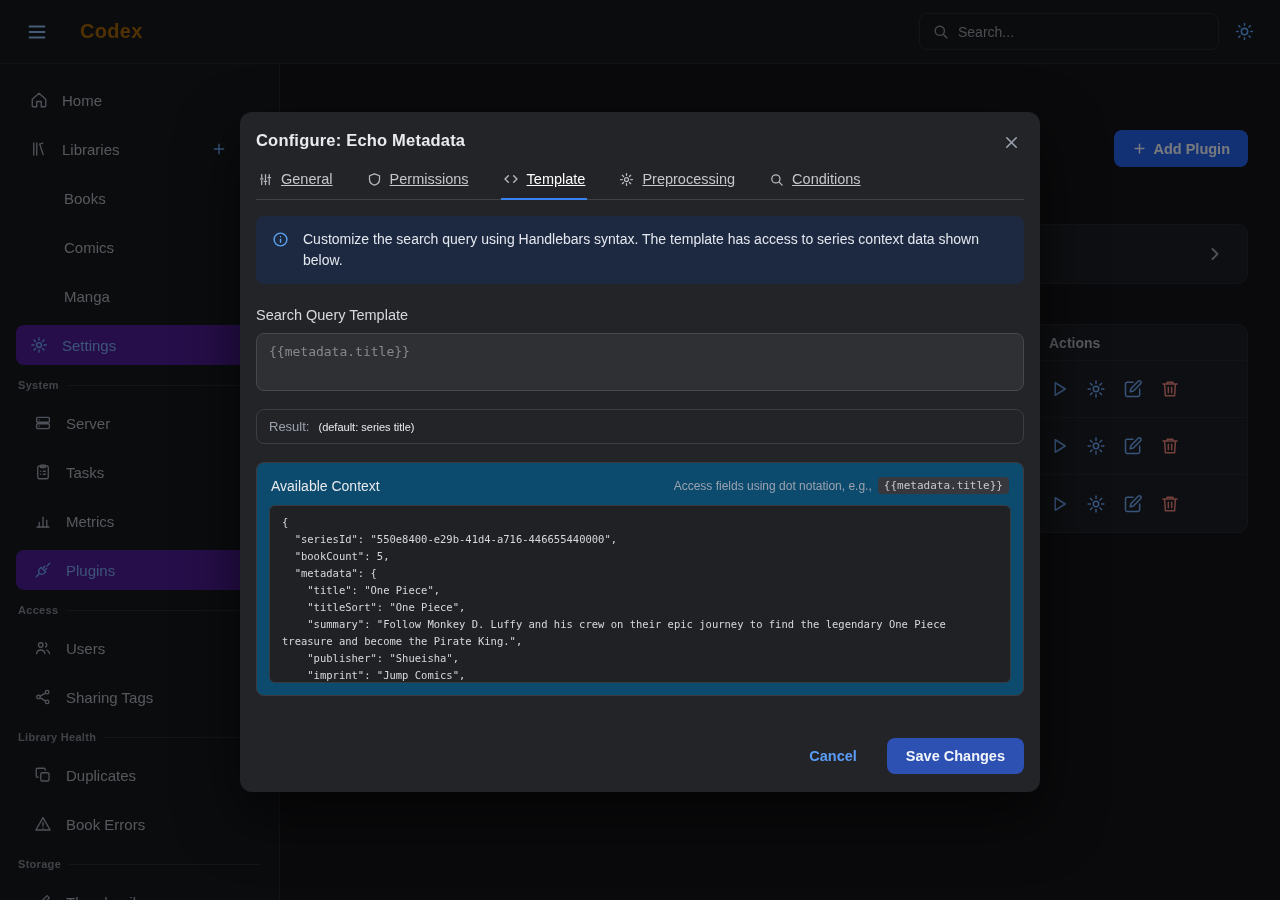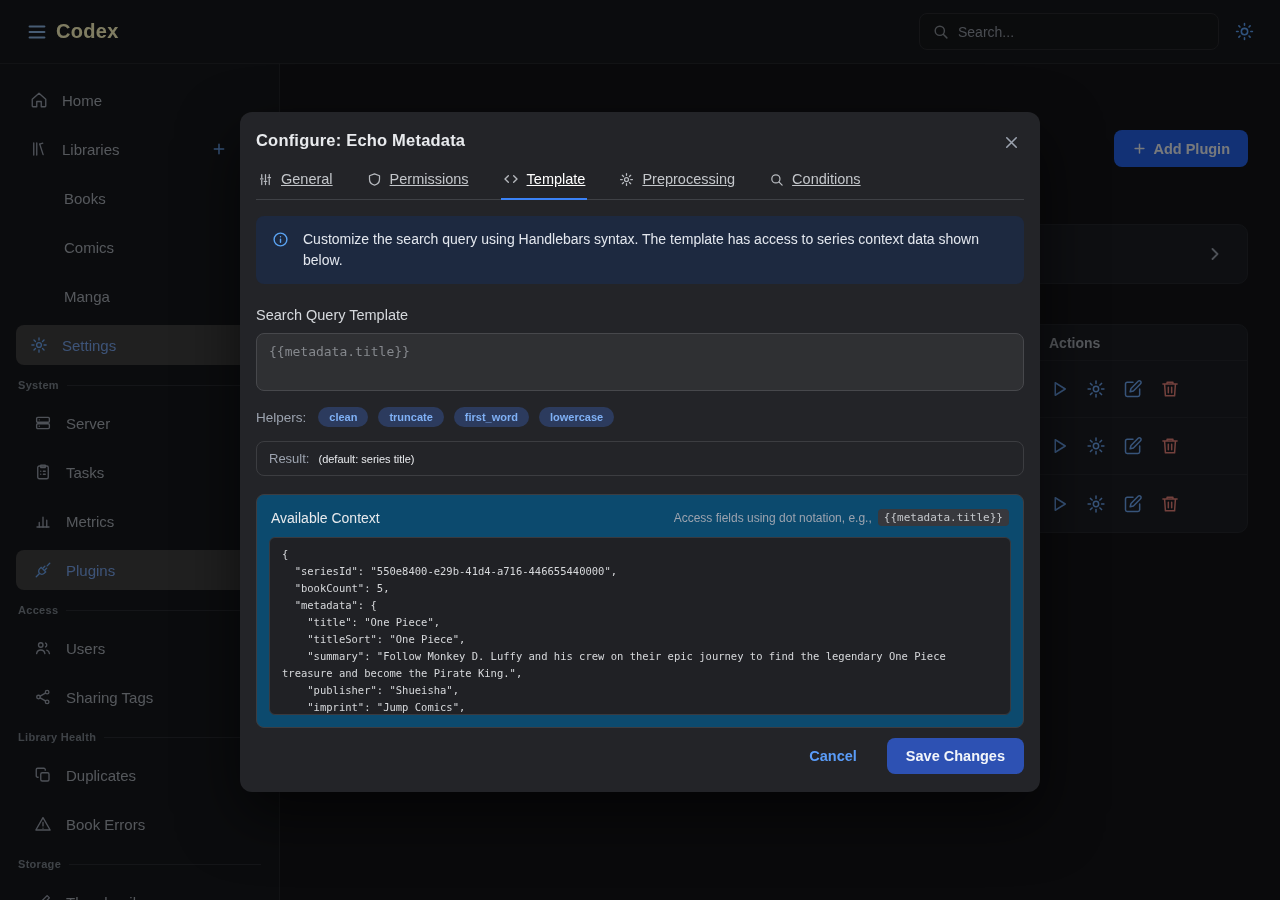--- a/index.html
+++ b/index.html
@@ -4,36 +4,36 @@
 <style>
   * { margin:0; padding:0; box-sizing:border-box; }
   html,body { width:1280px; height:900px; overflow:hidden; background:#141518;
               font-family:"Liberation Sans", sans-serif; }
   svg { display:block; }
 
   
   .topbar { position:fixed; top:0; left:0; right:0; height:64px; background:#16181c;
             border-bottom:1px solid #24262b; display:flex; align-items:center; padding:0 20px; z-index:1; }
   .hamburger { color:#8fb9e8; margin-left:6px; cursor:pointer; }
-  .app-title { color:#fef9c3; font-size:20px; font-weight:bold; margin-left:8px; letter-spacing:.3px; }
+  .app-title { color:#a16207; font-size:20px; font-weight:bold; margin-left:32px; letter-spacing:.3px; }
   .topbar-right { margin-left:auto; display:flex; align-items:center; gap:16px; }
   .searchbox { width:300px; height:37px; background:#17181b; border:1px solid #2a2b2f; border-radius:8px;
                display:flex; align-items:center; padding:0 12px; gap:9px; color:#8a9097; }
   .searchbox input { flex:1; background:transparent; border:none; outline:none; color:#c7ccd2; font-size:14px; }
   .searchbox input::placeholder { color:#949aa4; }
   .theme-toggle { color:#60a5fa; margin-right:6px; cursor:pointer; }
 
   
   .sidebar { position:fixed; top:64px; left:0; bottom:0; width:280px; background:#16181c;
              border-right:1px solid #24262b; padding:16px 16px 0; z-index:1; }
   .nav-row { display:flex; align-items:center; gap:14px; height:40px; padding:0 14px; margin-bottom:9px;
              border-radius:8px; color:#aab0b8; font-size:15px; cursor:pointer; position:relative; }
   .nav-row .ic { color:#9ca3af; flex:0 0 auto; }
   .nav-row.child { padding-left:48px; }
-  .nav-row.active { background:#404040; color:#7aa7f0; }
+  .nav-row.active { background:#4c1d95; color:#7aa7f0; }
   .nav-row.active .ic { color:#6ea8f5; }
   .row-actions { position:absolute; right:10px; display:flex; align-items:center; gap:12px; color:#6ea8f5; }
   .sect { display:flex; align-items:center; gap:8px; margin:14px 2px 12px; }
   .sect .lbl { font-size:11px; font-weight:bold; color:#7e868f; letter-spacing:.3px; white-space:nowrap; }
   .sect .line { flex:1; height:1px; background:#2b2d33; }
 
   
   .main { position:fixed; top:64px; left:280px; right:0; bottom:0; background:#141518; z-index:1; }
   .add-btn { position:absolute; top:66px; right:32px; height:37px; background:#2563eb; color:#eef2f8;
              border:none; border-radius:8px; font-size:14.5px; font-weight:bold; display:flex; align-items:center;
@@ -454,27 +454,20 @@
             <circle cx="12" cy="12" r="9"></circle>
             <path d="M12 8h.01M12 11.5V16"></path>
           </svg>
       </span>
       <span>Customize the search query using Handlebars syntax. The template has access to series context data shown below.</span>
     </div>
 
     <div class="q-label">Search Query Template</div>
     <textarea class="q-input" placeholder="{{metadata.title}}" style=""></textarea>
 
-    <div class="helpers">
-      <span class="lbl">Helpers:</span>
-      <span class="badge">clean</span>
-      <span class="badge">truncate</span>
-      <span class="badge">first_word</span>
-      <span class="badge">lowercase</span>
-    </div>
 
     <div class="result">
       <span class="lbl">Result:</span>
       <span class="val">(default: series title)</span>
     </div>
 
     <div class="ctx">
       <div class="ctx-head">
         <span class="ctx-title">Available Context</span>
         <span class="ctx-hint">

